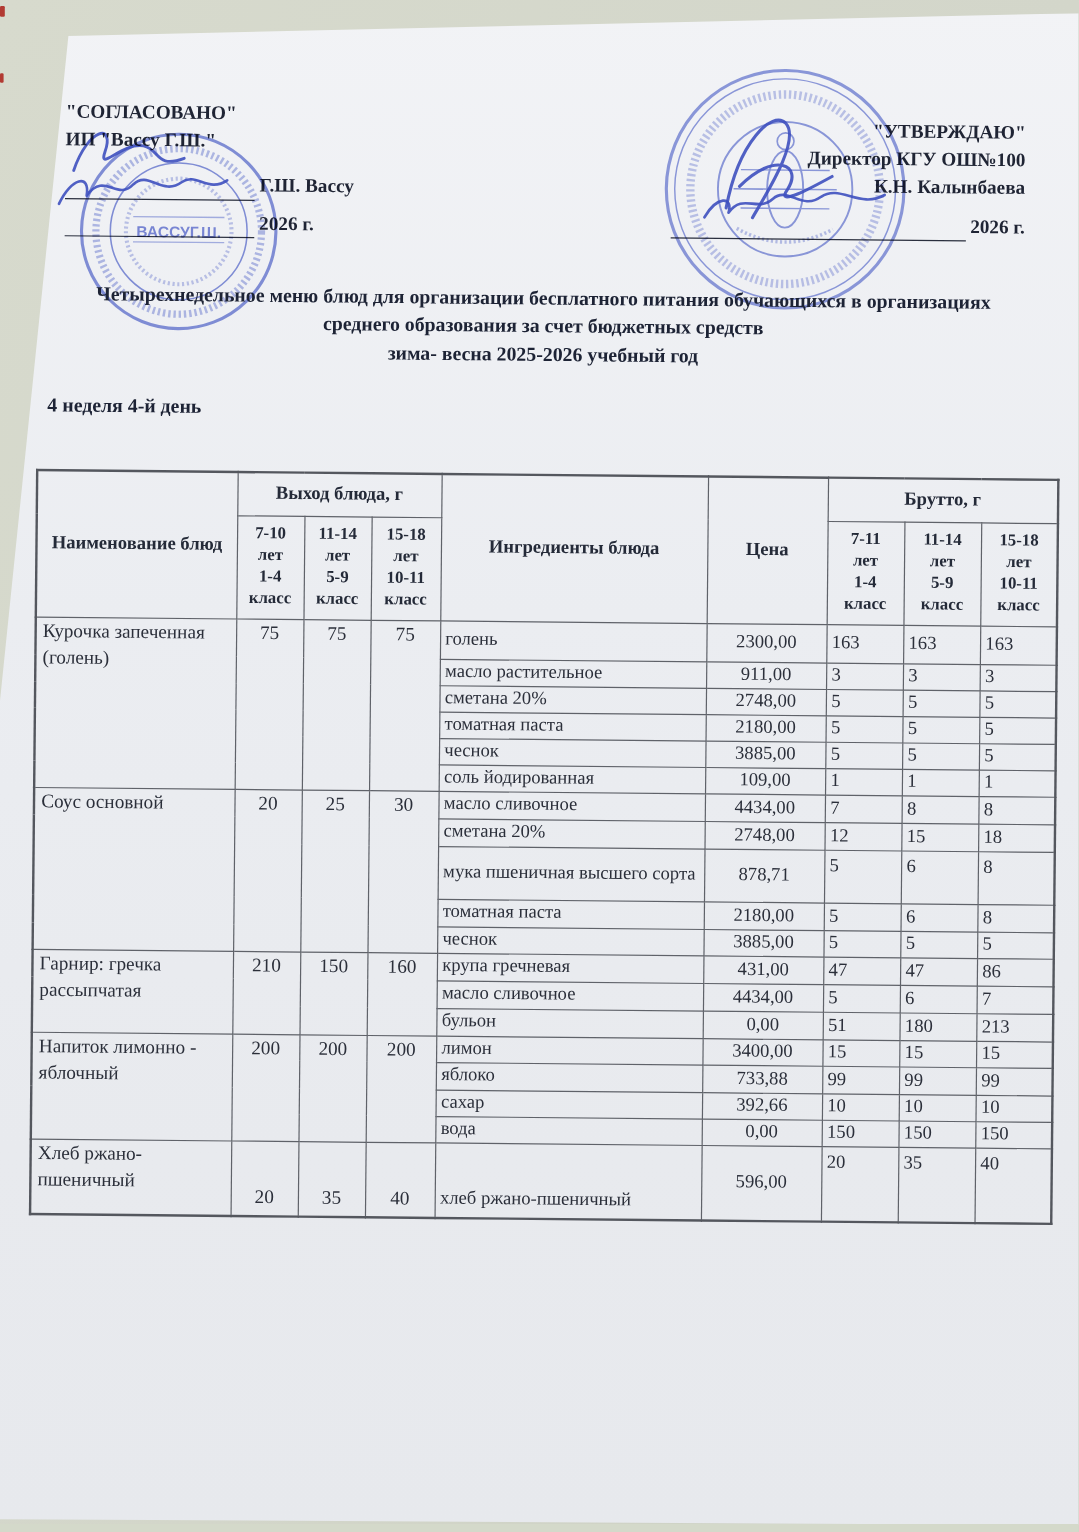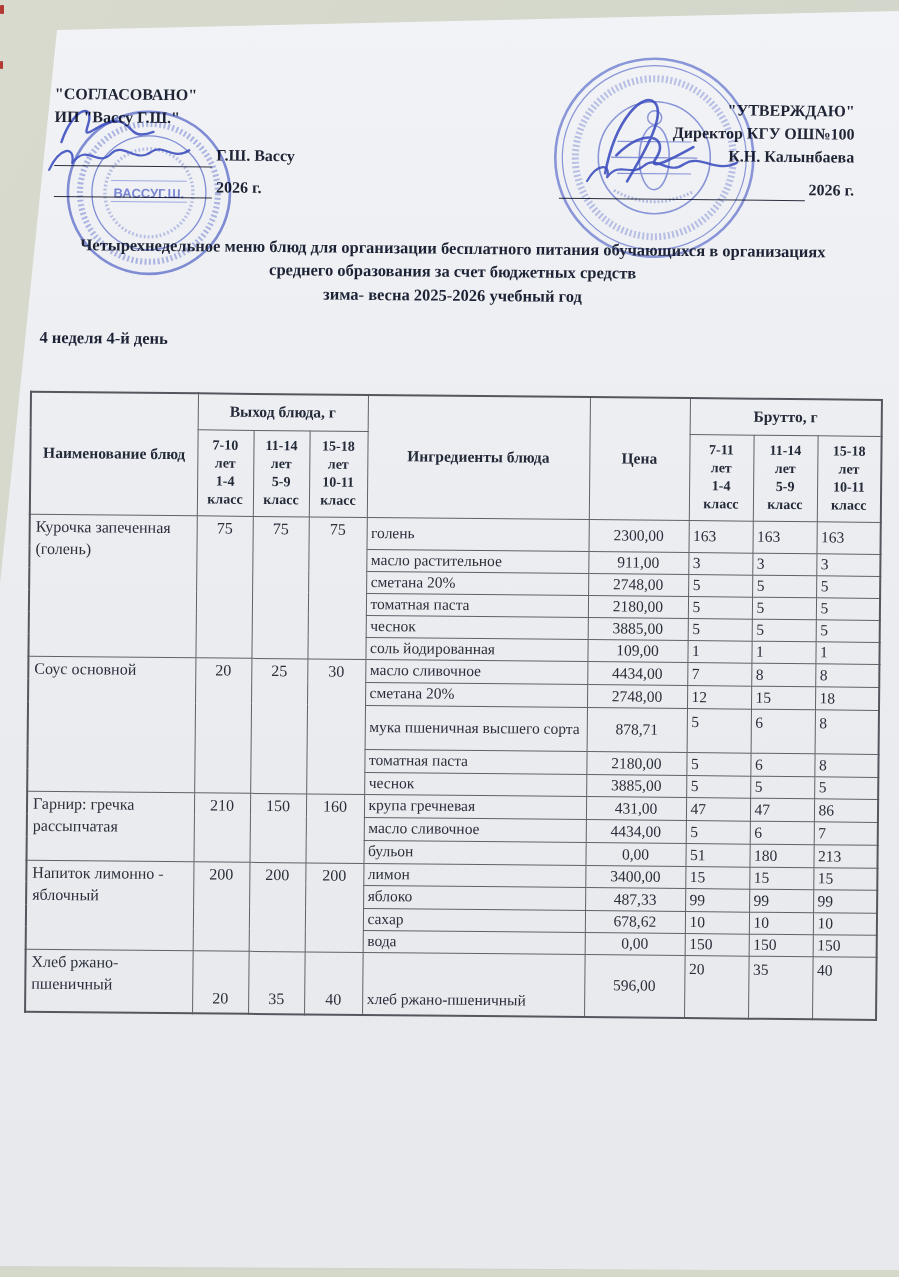--- a/index.html
+++ b/index.html
@@ -292,28 +292,28 @@
         <td class="out" rowspan="4">200</td>
         <td class="out" rowspan="4">200</td>
         <td class="ing">лимон</td>
         <td class="price">3400,00</td>
         <td class="num">15</td>
         <td class="num">15</td>
         <td class="num">15</td>
       </tr>
       <tr class="h23">
         <td class="ing">яблоко</td>
-        <td class="price">487,33</td>
+        <td class="price">733,88</td>
         <td class="num">99</td>
         <td class="num">99</td>
         <td class="num">99</td>
       </tr>
       <tr class="h22">
         <td class="ing">сахар</td>
-        <td class="price">678,62</td>
+        <td class="price">392,66</td>
         <td class="num">10</td>
         <td class="num">10</td>
         <td class="num">10</td>
       </tr>
       <tr class="h22">
         <td class="ing">вода</td>
         <td class="price">0,00</td>
         <td class="num">150</td>
         <td class="num">150</td>
         <td class="num">150</td>

